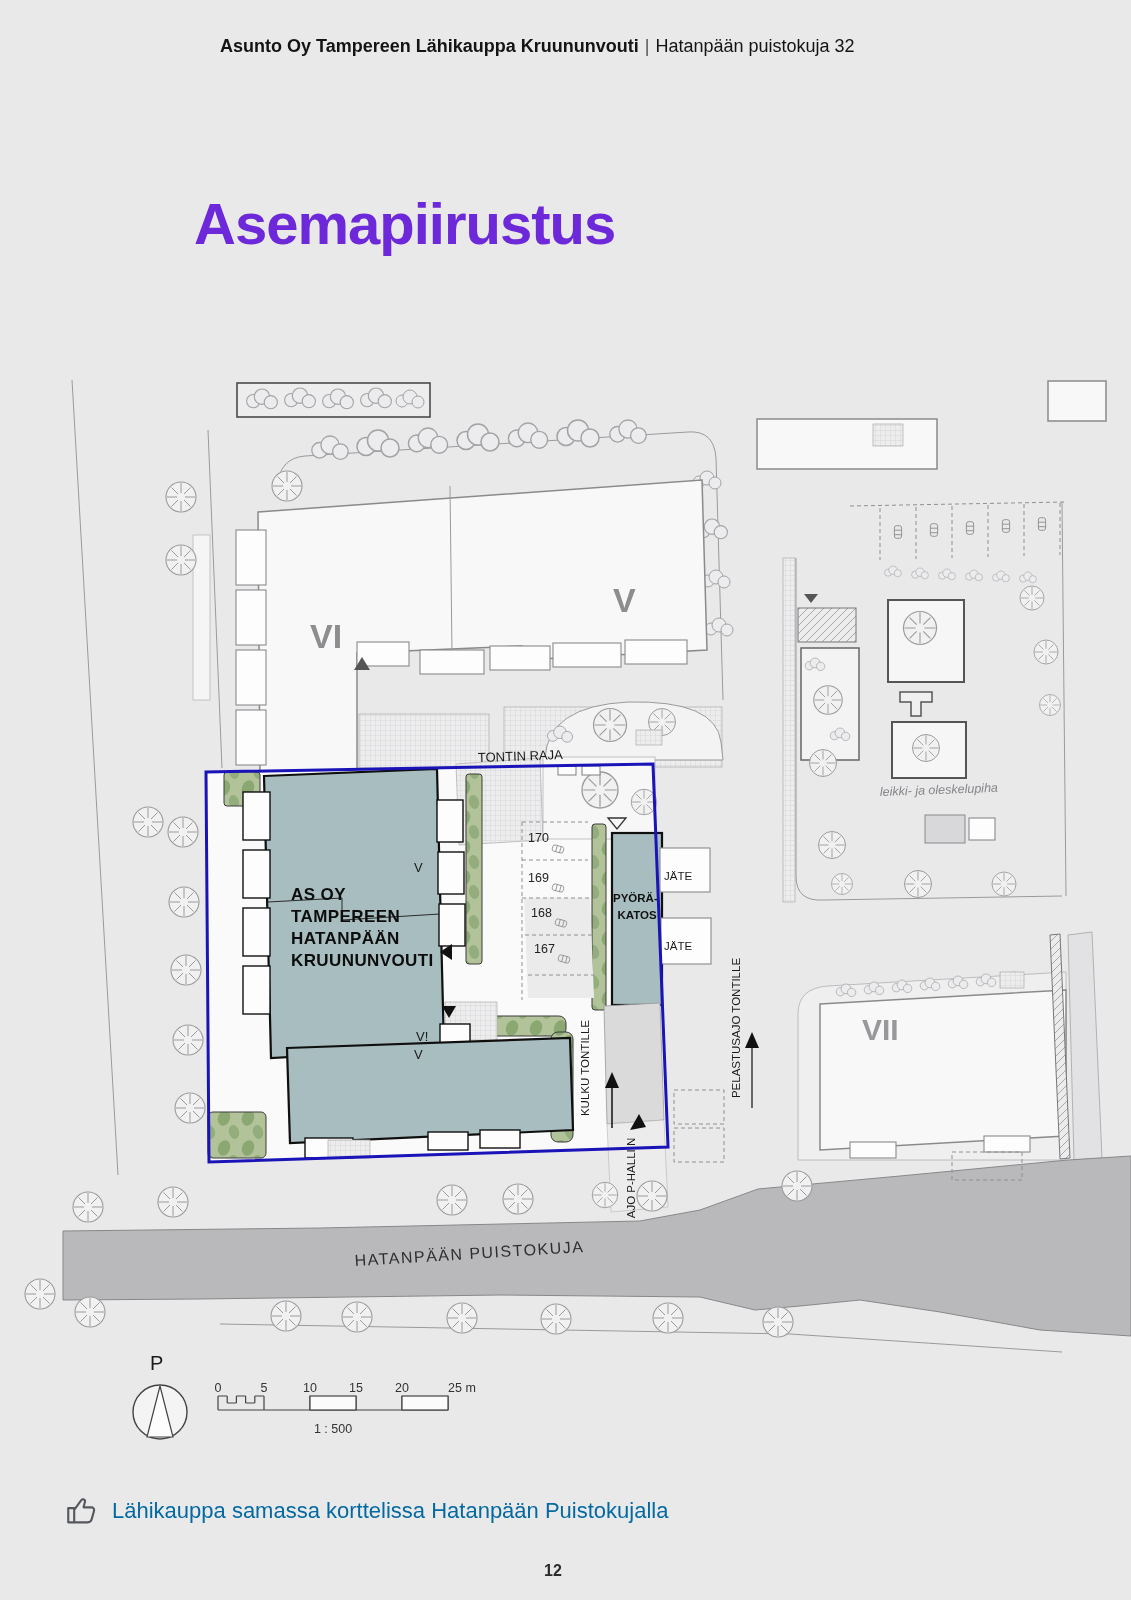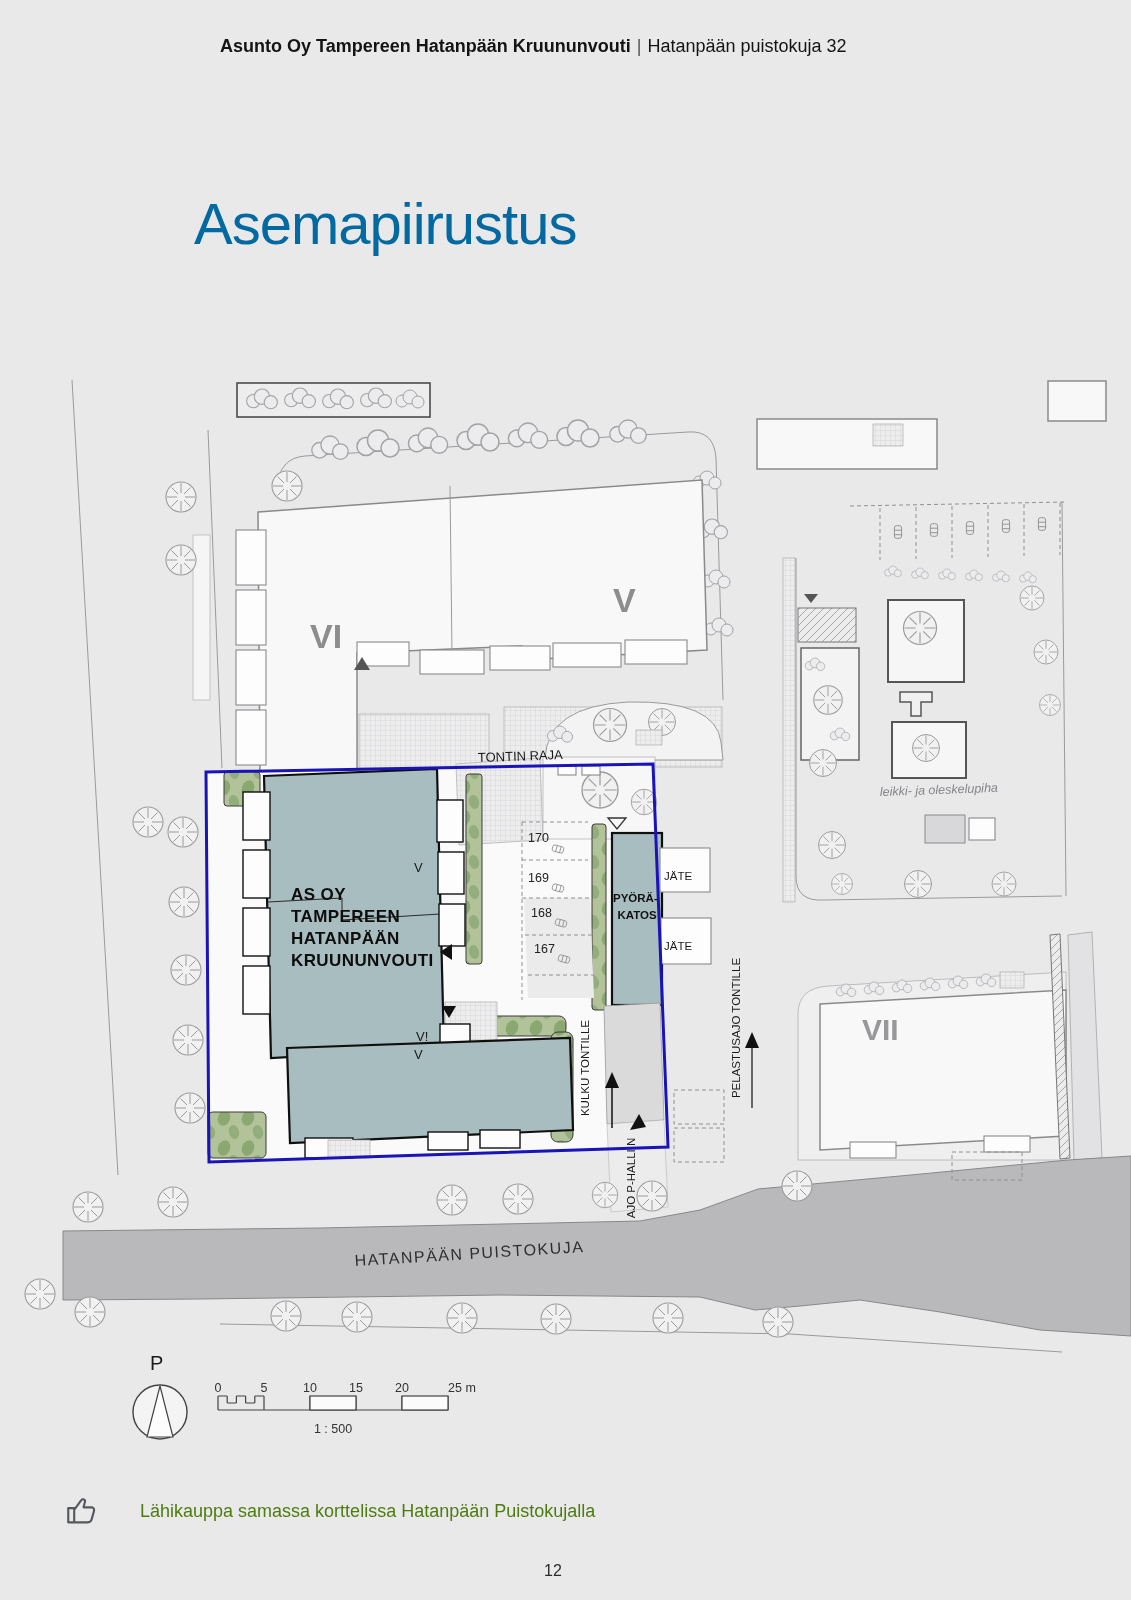--- a/index.html
+++ b/index.html
@@ -6,24 +6,24 @@
   body{
     width:1131px;height:1600px;position:relative;overflow:hidden;
     background:#e9e9ea;
     font-family:"Liberation Sans", sans-serif;
     color:#1a1a1a;
   }
   .abs{position:absolute;}
   #header{left:220px;top:36px;font-size:18px;color:#141414;white-space:nowrap;}
   #header b{font-weight:bold;}
   #header .sep{font-weight:300;color:#555;padding:0 6px;}
-  #title{left:194px;top:190px;font-size:58px;font-weight:normal;color:#0369a1;letter-spacing:-1px;}
+  #title{left:194px;top:190px;font-size:58px;font-weight:bold;color:#6d28d9;letter-spacing:-1px;}
   #footer{left:64px;top:1494px;display:flex;align-items:center;gap:14px;}
-  #footer .note{font-size:18px;color:#4d7c0f;margin-left:28px;}
-  #pagenum{left:0;top:1562px;width:1106px;text-align:center;font-size:16px;font-weight:normal;color:#2b2b2b;}
+  #footer .note{font-size:22px;color:#0369a1;}
+  #pagenum{left:0;top:1562px;width:1106px;text-align:center;font-size:16px;font-weight:bold;color:#2b2b2b;}
   svg{position:absolute;left:0;top:0;}
   
   .ln{stroke:#9a9a9c;fill:none;stroke-width:1;}
   .bld{fill:#f8f8f9;stroke:#8a8a8c;stroke-width:1.5;}
   .teal{fill:#a8bdbf;stroke:#0f0f0f;stroke-width:2.2;}
   .green{fill:url(#plants);stroke:#3d3d3d;stroke-width:1;}
   .wbox{fill:#fdfdfe;stroke:#101010;stroke-width:1.4;}
   .gbox{fill:#fdfdfe;stroke:#8a8a8c;stroke-width:1.1;}
   .hatch{fill:url(#grid);stroke:#ababad;stroke-width:.7;}
   .diag{fill:url(#diag);stroke:#77777a;stroke-width:1;}
@@ -360,21 +360,21 @@
     <text class="tick" text-anchor="middle" x="264" y="1392">5</text>
     <text class="tick" text-anchor="middle" x="310" y="1392">10</text>
     <text class="tick" text-anchor="middle" x="356" y="1392">15</text>
     <text class="tick" text-anchor="middle" x="402" y="1392">20</text>
     <text class="tick" text-anchor="middle" x="462" y="1392">25 m</text>
     <text class="tick" text-anchor="middle" x="333" y="1433">1 : 500</text>
   </g>
 </svg>
 
 <div class="abs" id="header">
-  <b>Asunto Oy Tampereen Hatanpään Kruununvouti</b><span class="sep">|</span><span>Hatanpään puistokuja 32</span>
+  <b>Asunto Oy Tampereen Lähikauppa Kruununvouti</b><span class="sep">|</span><span>Hatanpään puistokuja 32</span>
 </div>
 
 <div class="abs" id="title">Asemapiirustus</div>
 
 <div class="abs" id="footer">
   <svg width="34" height="34" viewBox="0 0 24 24" style="position:static">
     <path d="M3 20 V10 H7.2 V20 Z M7.2 11.2 L12.2 4.4 C13.1 3.1 15.2 3.9 14.8 5.5 L13.8 9.4 H19.3 C20.6 9.4 21.6 10.6 21.2 11.9 L19.5 17.9 C19.2 19.1 18.1 20 16.8 20 H7.2" fill="none" stroke="#55585c" stroke-width="1.5" stroke-linejoin="round"></path>
   </svg>
   <span class="note">Lähikauppa samassa korttelissa Hatanpään Puistokujalla</span>
 </div>

